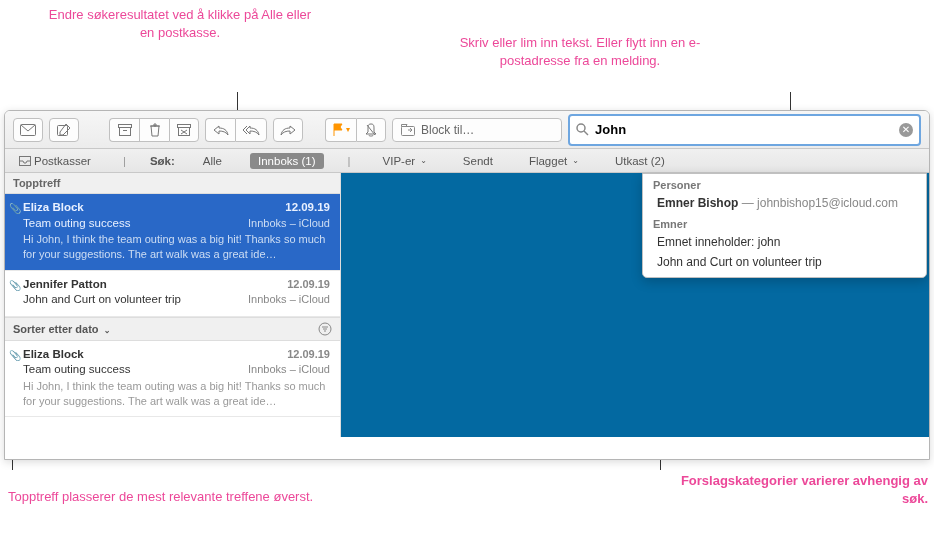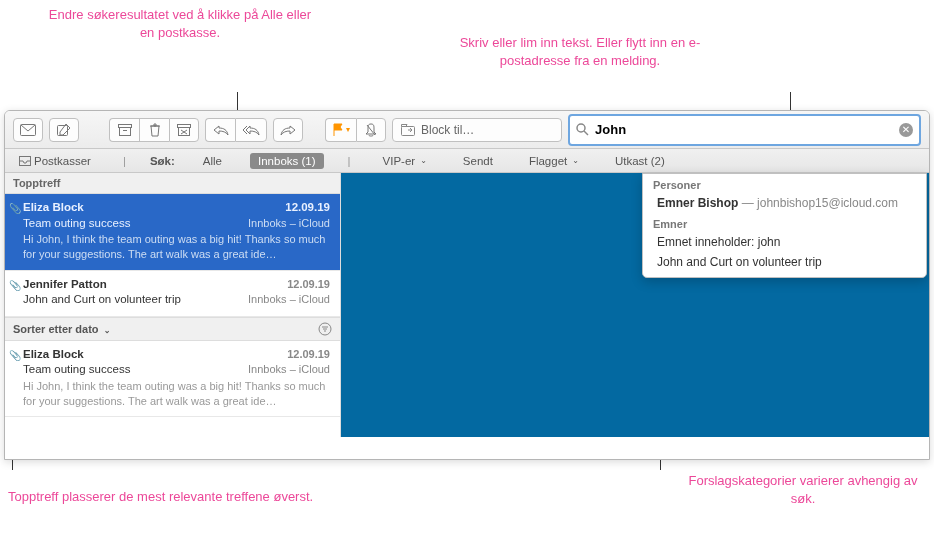--- a/index.html
+++ b/index.html
@@ -157,21 +157,21 @@
     .sugg-item { padding: 3px 14px; color: #333; }
     .sugg-item .sub { color: #888; font-size: 12px; }
     svg { display: block; }
   </style>
 </head>
 <body>
 
 <div class="annotation" style="top:6px; left:40px;">Endre søkeresultatet ved å klikke på Alle eller en postkasse.</div>
 <div class="annotation" style="top:6px; left:430px; width:300px;margin-top:28px;">Skriv eller lim inn tekst. Eller flytt inn en e-postadresse fra en melding.</div>
 <div class="annotation" style="top:488px; left:8px; text-align:left; width:330px;">Topptreff plasserer de mest relevante treffene øverst.</div>
-<div class="annotation" style="top:472px; left:678px; text-align:center; width:250px;">Forslagskategorier varierer avhengig av søk.</div>
+<div class="annotation" style="top:472px; left:678px; text-align:right; width:250px;font-weight:bold;">Forslagskategorier varierer avhengig av søk.</div>
 
 <div class="ann-line" style="left:237px; top:92px; width:1px; height:20px;"></div>
 <div class="ann-line" style="left:237px; top:112px; width:210px; height:1px;"></div>
 <div class="ann-line" style="left:447px; top:112px; width:1px; height:80px;"></div>
 
 <div class="ann-line" style="left:790px; top:92px; width:1px; height:66px;"></div>
 
 <div class="ann-line" style="left:12px; top:314px; width:1px; height:156px;"></div>
 <div class="ann-line" style="left:660px; top:330px; width:1px; height:140px;"></div>
 

